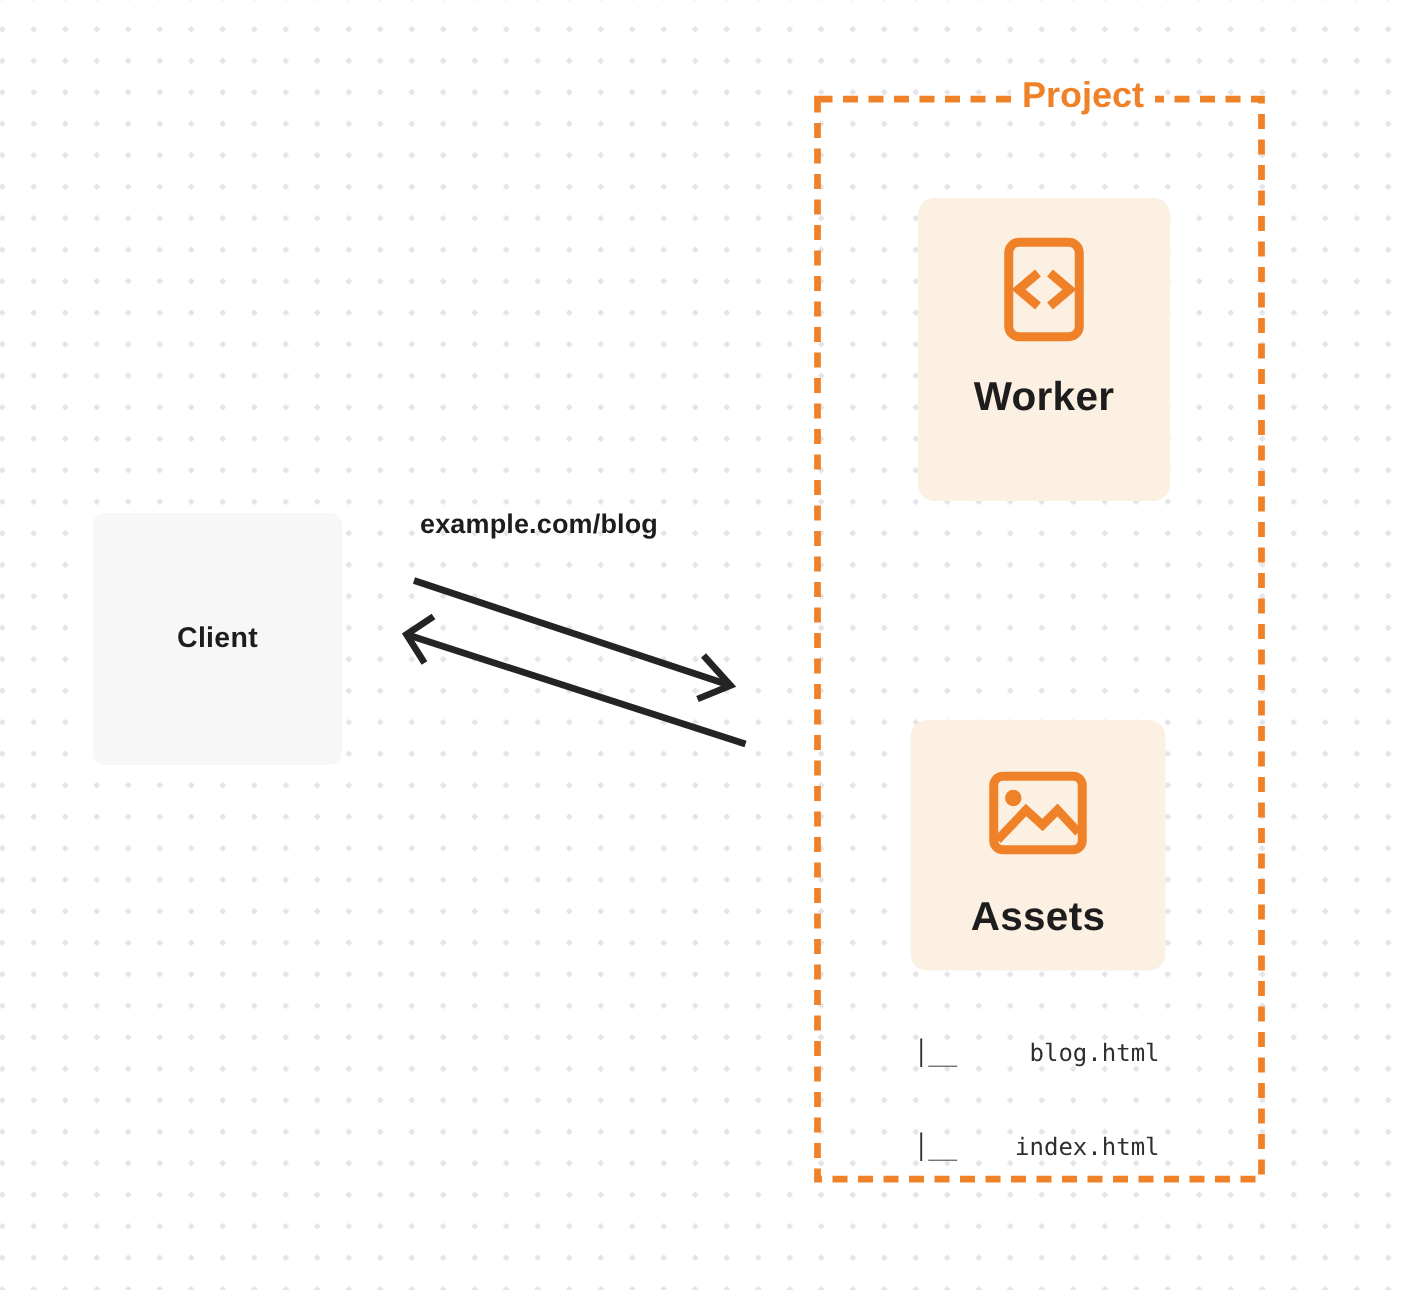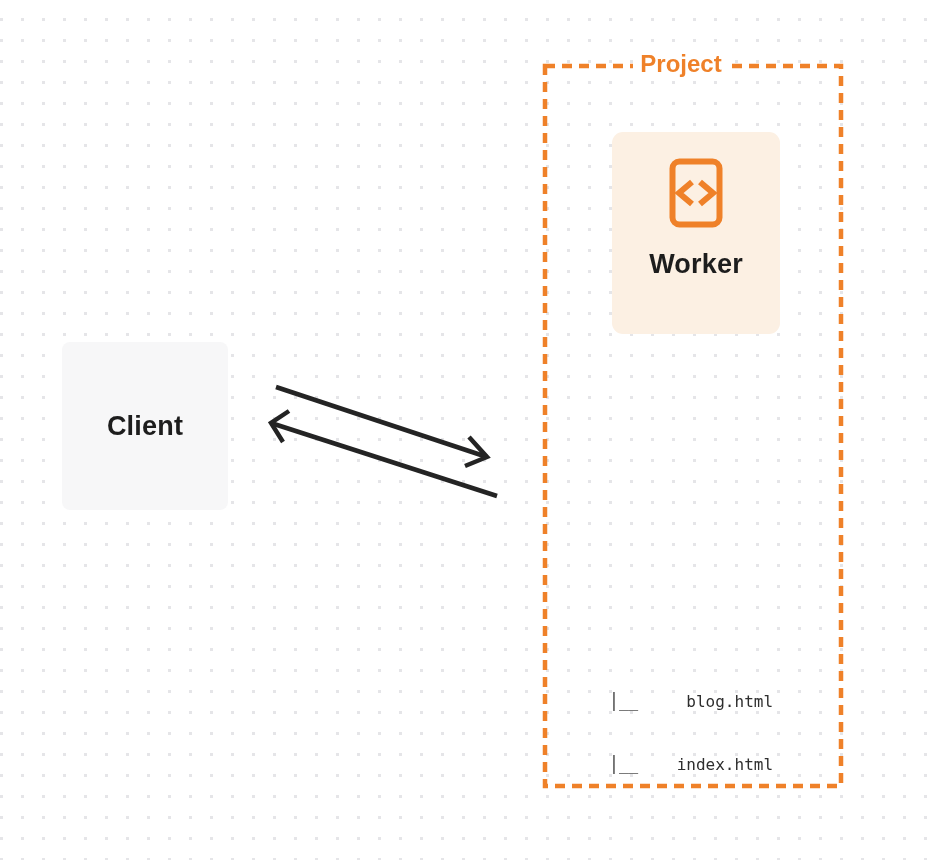--- a/index.html
+++ b/index.html
@@ -39,37 +39,37 @@
 
   .client-box {
     position: absolute;
     left: 62px; top: 342px;
     width: 166px; height: 168px;
     background: var(--client_bg);
     border-radius: 8px;
     display: flex; align-items: center; justify-content: center;
   }
   .client-box .label {
-    font-size: 27px;
+    font-size: 19px;
     font-weight: bold;
     letter-spacing: 0.2px;
   }
 
   .request-label {
     position: absolute;
     left: 280px; top: 339px;
     font-size: 18px;
     font-weight: bold;
     letter-spacing: 0.1px;
     white-space: nowrap;
   }
 
   .project-label {
     position: absolute;
-    left: 531px; top: 50px;
+    left: 572px; top: 50px;
     width: 300px;
     text-align: center;
     line-height: 28px;
     pointer-events: none;
   }
   .project-label span {
     display: inline-block;
     background: var(--page_bg);
     padding: 0 7px;
     color: var(--accent);
@@ -122,34 +122,43 @@
     <g fill="none" class="stroke-arrow" stroke-width="4.5">
       <line x1="497" y1="496" x2="271" y2="423"></line>
       <polyline points="289,411 271,423 283,442"></polyline>
     </g>
   </svg>
 
   <div class="client-box">
     <div class="label">Client</div>
   </div>
 
+  <div class="request-label">example.com/blog</div>
 
   <div class="project-label">
     <span>Project</span>
   </div>
 
   <div class="card card-worker">
     <svg width="54" height="70" viewBox="0 0 54 70" xmlns="http://www.w3.org/2000/svg">
       <rect x="3.5" y="3.5" width="47" height="63" rx="7" fill="none" class="stroke-accent" stroke-width="6"></rect>
       <polyline points="23,24 10,35 23,46" fill="none" class="stroke-accent" stroke-width="6" stroke-linejoin="miter"></polyline>
       <polyline points="31,24 44,35 31,46" fill="none" class="stroke-accent" stroke-width="6" stroke-linejoin="miter"></polyline>
     </svg>
     <div class="card-label">Worker</div>
   </div>
 
+  <div class="card card-assets">
+    <svg width="66" height="56" viewBox="0 0 66 56" xmlns="http://www.w3.org/2000/svg">
+      <rect x="3.5" y="3.5" width="59" height="49" rx="6" fill="none" class="stroke-accent" stroke-width="6"></rect>
+      <circle cx="16.5" cy="18" r="5.5" class="fill-accent"></circle>
+      <polyline points="6,46 25,26 36,36 46,26 60,41" fill="none" class="stroke-accent" stroke-width="6" stroke-linejoin="miter"></polyline>
+    </svg>
+    <div class="card-label">Assets</div>
+  </div>
 
   <div class="file-tree">
     <div>  │__     blog.html</div>
     <div>  │__    index.html</div>
     
   </div>
 
 </div>
 
 </body></html>

